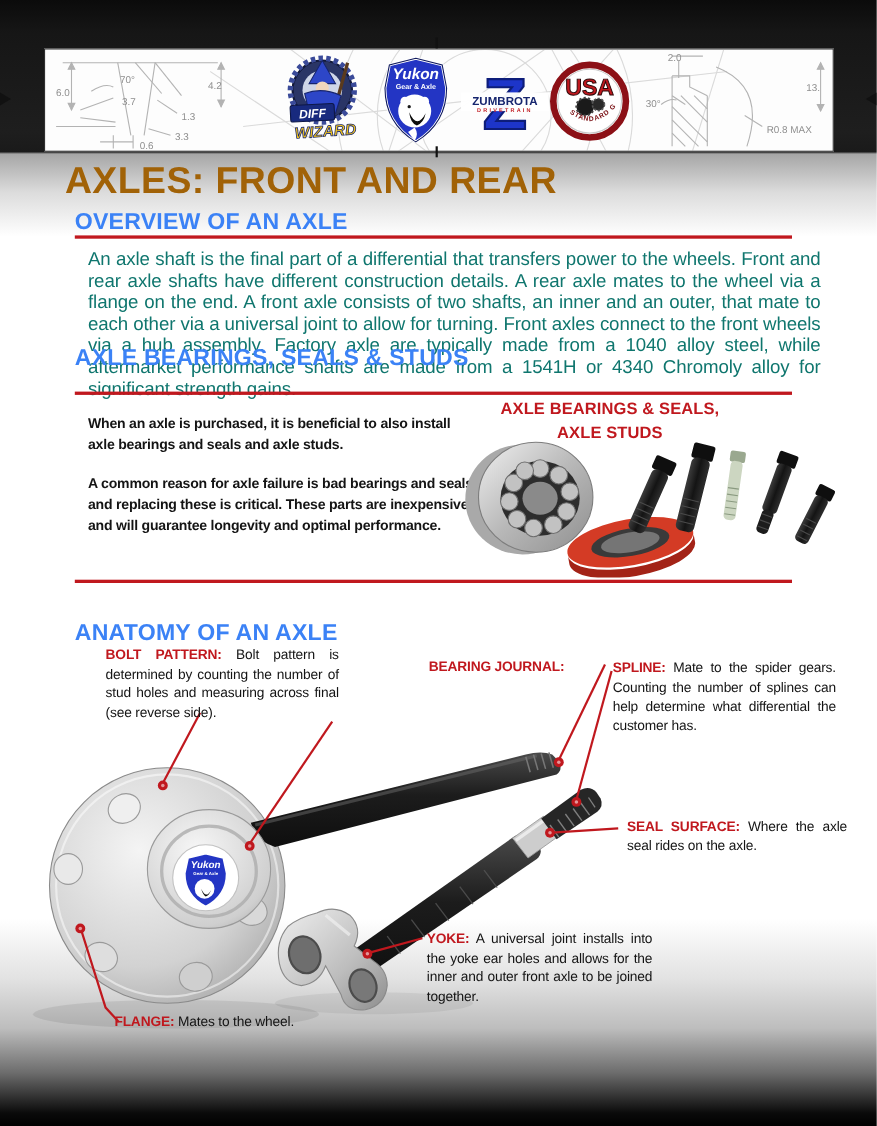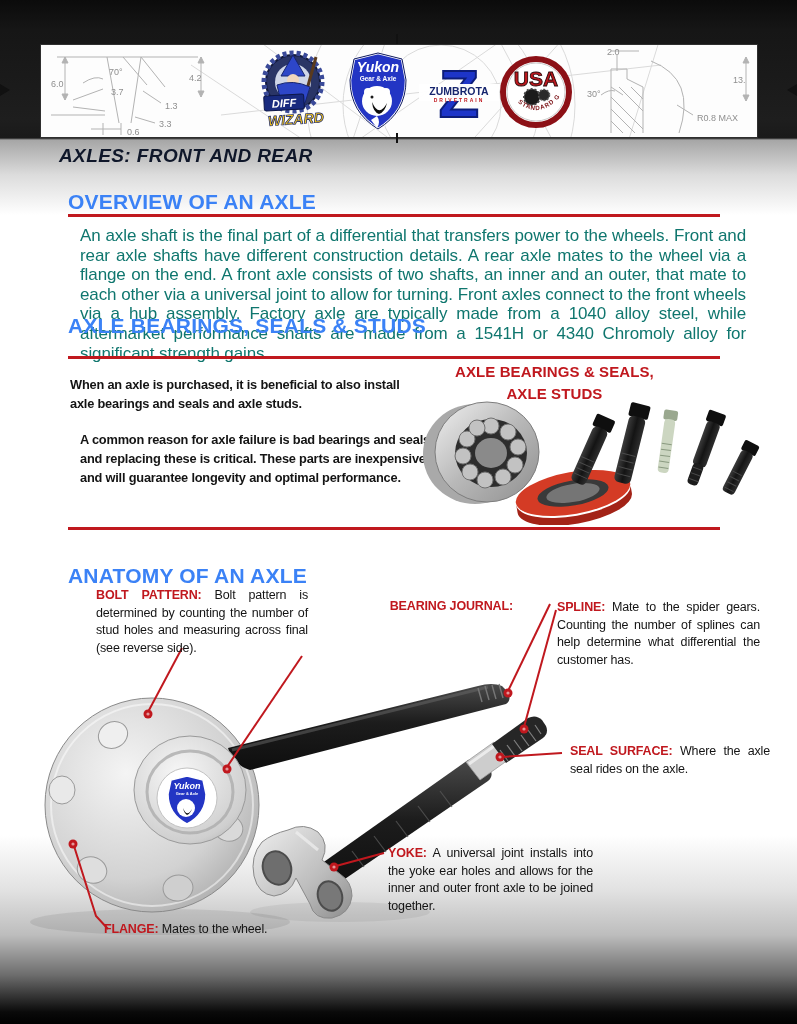--- a/index.html
+++ b/index.html
@@ -11,21 +11,21 @@
       #a6a6a6 140px,#dcdcdc 175px,#ffffff 215px,
       #ffffff 835px,#e2e2e2 890px,#bdbdbd 935px,#6d6d6d 975px,
       #2a2a2a 1000px,#0a0a0a 1012px,#000 1024px);
   }
   .abs{position:absolute;}
   .banner{
     left:40px;top:44px;width:716px;height:92px;background:#fdfdfd;
     border:1px solid #2f2f2f;overflow:hidden;
   }
   .page-title{
-    left:59px;top:145px;font-size:19px;font-weight:800;letter-spacing:.4px;color:#0f172a;font-style:italic;
+    left:59px;top:145px;font-size:34px;font-weight:800;letter-spacing:.4px;color:#a16207;
   }
   .sec-head{
     font-size:21px;font-weight:800;letter-spacing:.2px;color:#3b82f6;text-align:right;
   }
   .rule{height:3px;background:var(--accent_red,#c0181e);}
   .body-text{
     font-size:17px;line-height:19.6px;color:#0f766e;text-align:justify;letter-spacing:-.1px;
   }
   .bold-col{
     font-size:12.8px;line-height:19px;color:#141414;font-weight:700;text-align:left;letter-spacing:-.2px;
@@ -175,21 +175,21 @@
 <div class="abs" style="right:0;top:84px;width:0;height:0;border-top:6px solid transparent;border-bottom:6px solid transparent;border-right:10px solid #111;"></div>
 
 <div class="abs page-title">AXLES: FRONT AND REAR</div>
 
 <div class="abs sec-head" style="left:68px;top:190px;">OVERVIEW OF AN AXLE</div>
 <div class="abs rule" style="left:68px;top:214px;width:652px;"></div>
 <div class="abs body-text" style="left:80px;top:226px;width:666px;">An axle shaft is the final part of a differential that transfers power to the wheels. Front and rear axle shafts have different construction details. A rear axle mates to the wheel via a flange on the end. A front axle consists of two shafts, an inner and an outer, that mate to each other via a universal joint to allow for turning. Front axles connect to the front wheels via a hub assembly. Factory axle are typically made from a 1040 alloy steel, while aftermarket performance shafts are made from a 1541H or 4340 Chromoly alloy for significant strength gains.</div>
 
 <div class="abs sec-head" style="left:68px;top:314px;">AXLE BEARINGS, SEALS &amp; STUDS</div>
 <div class="abs rule" style="left:68px;top:356px;width:652px;"></div>
-<div class="abs bold-col" style="left:70px;top:375px;width:345px;">When an axle is purchased, it is beneficial to also install axle bearings and seals and axle studs.</div>
+<div class="abs bold-col" style="left:80px;top:375px;width:345px;">When an axle is purchased, it is beneficial to also install axle bearings and seals and axle studs.</div>
 <div class="abs bold-col" style="left:80px;top:430px;width:350px;">A common reason for axle failure is bad bearings and seals and replacing these is critical.  These parts are inexpensive and will guarantee longevity and optimal performance.</div>
 <div class="abs callout" style="left:455px;top:361px;">
   <div>AXLE BEARINGS &amp; SEALS,</div>
   <div>AXLE STUDS</div>
 </div>
 
 <svg class="abs" style="left:415px;top:390px;" width="345" height="135" viewBox="0 0 345 135">
   <defs>
     <linearGradient id="silver" x1="0" y1="0" x2="1" y2="1">
       <stop offset="0" stop-color="#f0f0f0"></stop>

